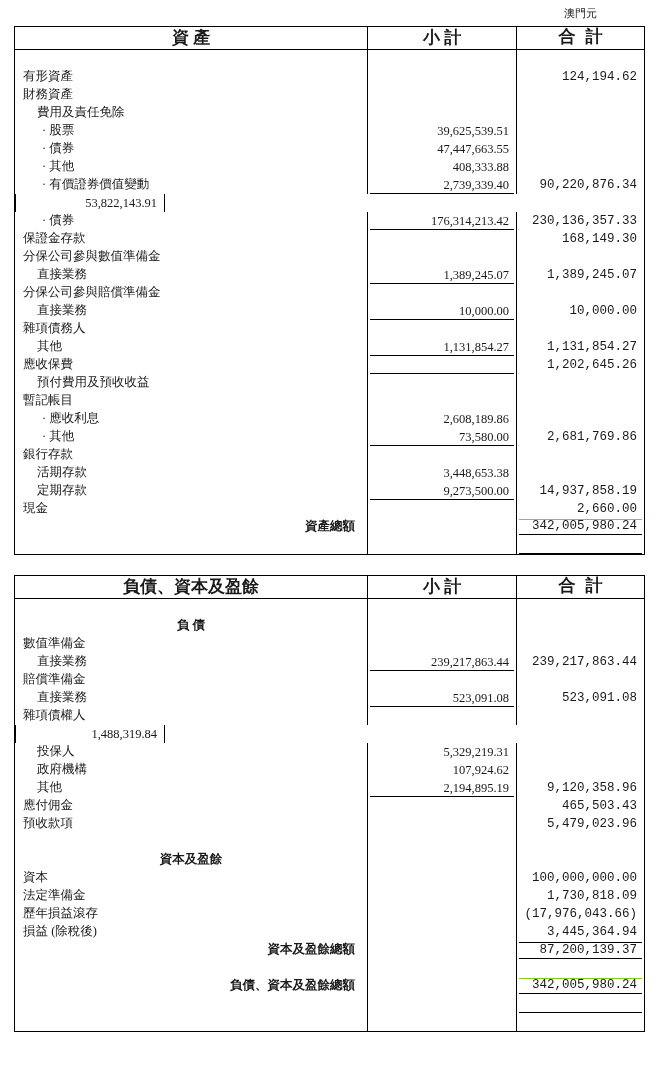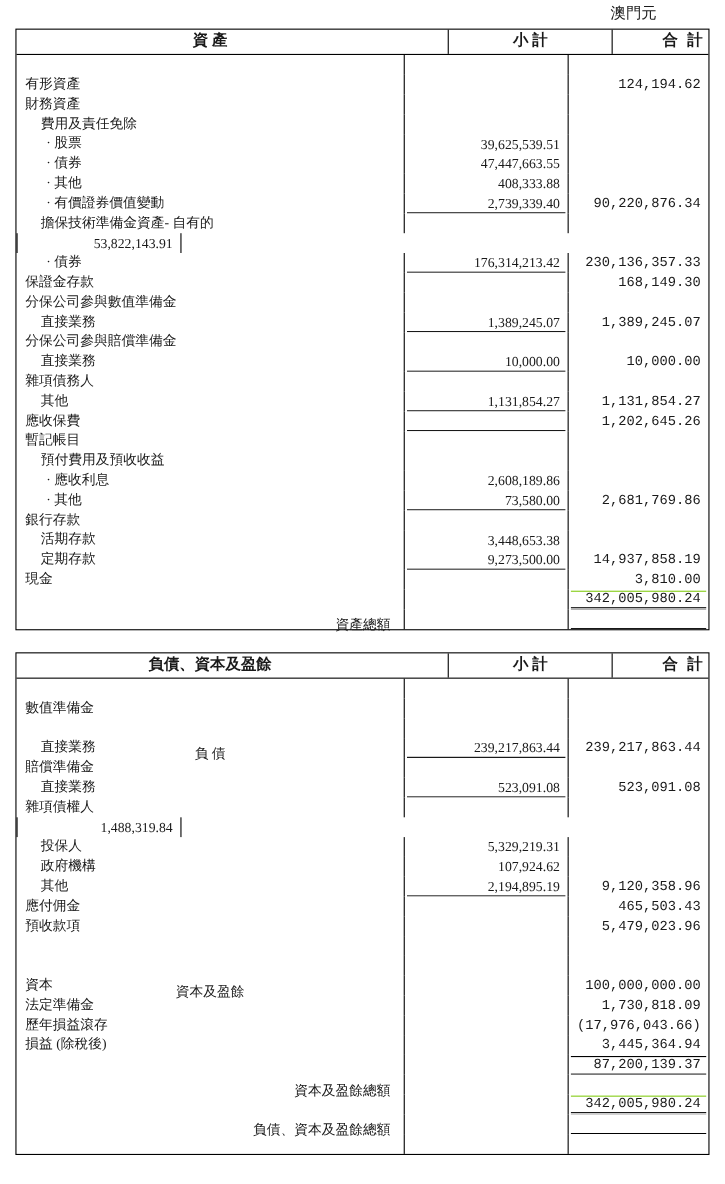--- a/index.html
+++ b/index.html
@@ -2,30 +2,30 @@
 <html><head>
 <meta charset="utf-8">
 <style>
   *{box-sizing:border-box;}
   html,body{margin:0;padding:0;}
   body{
     width:659px;min-height:1076px;background:#ffffff;color:#1a1a1a;
     font-family:"Liberation Serif","DejaVu Serif",serif;font-size:12.5px;
   }
   .page{padding:4px 14px 0 14px;}
-  .currency{text-align:right;padding-right:48px;height:18px;line-height:18px;font-size:14px;}
+  .currency{text-align:right;padding-right:48px;height:18px;line-height:18px;font-size:11px;}
   .fin-table{border:1.5px solid #000;margin-top:4px;margin-bottom:20px;background:#fff;}
-  .thead{display:flex;border-bottom:1.5px solid #000;font-weight:bold;font-size:14px;gap:40px;}
+  .thead{display:flex;border-bottom:1.5px solid #000;font-weight:bold;font-size:17px;}
   .thead .cell{height:22px;line-height:22px;text-align:center;}
   .cell{overflow:hidden;white-space:nowrap;}
   .c1{width:352px;}
   .c2{width:150px;border-left:1px solid #000;border-right:1px solid #000;}
   .c3{flex:1;font-family:Liberation Mono, monospace;}
   .tbody .row{display:flex;height:18px;}
-  .tbody .row.bold .c1{font-weight:normal;margin-top:24px;}
+  .tbody .row.bold .c1{font-weight:bold;}
   .tbody .cell{height:18px;line-height:17px;}
   .c1.ind0{padding-left:8px;}
   .c1.ind1{padding-left:22px;}
   .c1.ind2{padding-left:27px;}
   .c1.al-right{text-align:right;padding-right:12px;padding-left:0;}
   .c1.al-center{text-align:center;padding-left:0;}
   .num{display:block;height:17px;line-height:16px;text-align:right;padding-right:5px;margin:1px 2px 0 2px;}
   .num.u{border-bottom:1px solid #000;}
   .num.r-top-bottom{border-top:1px solid #000;border-bottom:1px solid #000;line-height:15px;}
   .num.r-top-double{border-top:1px solid #84cc16;border-bottom:3px double #000;height:18px;line-height:13px;}
@@ -111,29 +111,20 @@
         <div class="row">
           <div class="cell c1 ind2">· 有價證券價值變動</div>
           <div class="cell c2">
             <div class="num u">2,739,339.40</div>
           </div>
           <div class="cell c3">
             <div class="num">90,220,876.34</div>
           </div>
         </div>
         <div class="row">
-          <div class="cell c1 ind1">擔保技術準備金資產- 自有的</div>
-          <div class="cell c2">
-            <div class="num"></div>
-          </div>
-          <div class="cell c3">
-            <div class="num"></div>
-          </div>
-        </div>
-        <div class="row">
           <div class="cell c2">
             <div class="num">53,822,143.91</div>
           </div>
           <div class="cell c3">
             <div class="num"></div>
           </div>
         </div>
         <div class="row">
           <div class="cell c1 ind2">· 債券</div>
           <div class="cell c2">
@@ -209,38 +200,38 @@
         <div class="row">
           <div class="cell c1 ind0">應收保費</div>
           <div class="cell c2">
             <div class="num u"></div>
           </div>
           <div class="cell c3">
             <div class="num">1,202,645.26</div>
           </div>
         </div>
         <div class="row">
+          <div class="cell c1 ind1">預付費用及預收收益</div>
+          <div class="cell c2">
+            <div class="num"></div>
+          </div>
+          <div class="cell c3">
+            <div class="num"></div>
+          </div>
+        </div>
+        <div class="row">
           <div class="cell c1 ind0">暫記帳目</div>
           <div class="cell c2">
             <div class="num"></div>
           </div>
           <div class="cell c3">
             <div class="num"></div>
           </div>
         </div>
         <div class="row">
-          <div class="cell c1 ind1">預付費用及預收收益</div>
-          <div class="cell c2">
-            <div class="num"></div>
-          </div>
-          <div class="cell c3">
-            <div class="num"></div>
-          </div>
-        </div>
-        <div class="row">
           <div class="cell c1 ind2">· 應收利息</div>
           <div class="cell c2">
             <div class="num">2,608,189.86</div>
           </div>
           <div class="cell c3">
             <div class="num"></div>
           </div>
         </div>
         <div class="row">
           <div class="cell c1 ind2">· 其他</div>
@@ -277,21 +268,21 @@
           <div class="cell c3">
             <div class="num">14,937,858.19</div>
           </div>
         </div>
         <div class="row">
           <div class="cell c1 ind0">現金</div>
           <div class="cell c2">
             <div class="num"></div>
           </div>
           <div class="cell c3">
-            <div class="num">3,810.00</div>
+            <div class="num">2,660.00</div>
           </div>
         </div>
         <div class="row bold">
           <div class="cell c1 ind0 al-right">資產總額</div>
           <div class="cell c2">
             <div class="num"></div>
           </div>
           <div class="cell c3">
             <div class="num r-top-double">342,005,980.24</div>
           </div>
@@ -317,31 +308,31 @@
     <div class="tbody">
         <div class="row">
           <div class="cell c1 ind0"></div>
           <div class="cell c2">
             <div class="num"></div>
           </div>
           <div class="cell c3">
             <div class="num"></div>
           </div>
         </div>
-        <div class="row">
-          <div class="cell c1 ind0">數值準備金</div>
-          <div class="cell c2">
-            <div class="num"></div>
-          </div>
-          <div class="cell c3">
-            <div class="num"></div>
-          </div>
-        </div>
         <div class="row bold">
           <div class="cell c1 ind0 al-center">負 債</div>
+          <div class="cell c2">
+            <div class="num"></div>
+          </div>
+          <div class="cell c3">
+            <div class="num"></div>
+          </div>
+        </div>
+        <div class="row">
+          <div class="cell c1 ind0">數值準備金</div>
           <div class="cell c2">
             <div class="num"></div>
           </div>
           <div class="cell c3">
             <div class="num"></div>
           </div>
         </div>
         <div class="row">
           <div class="cell c1 ind1">直接業務</div>
           <div class="cell c2">

